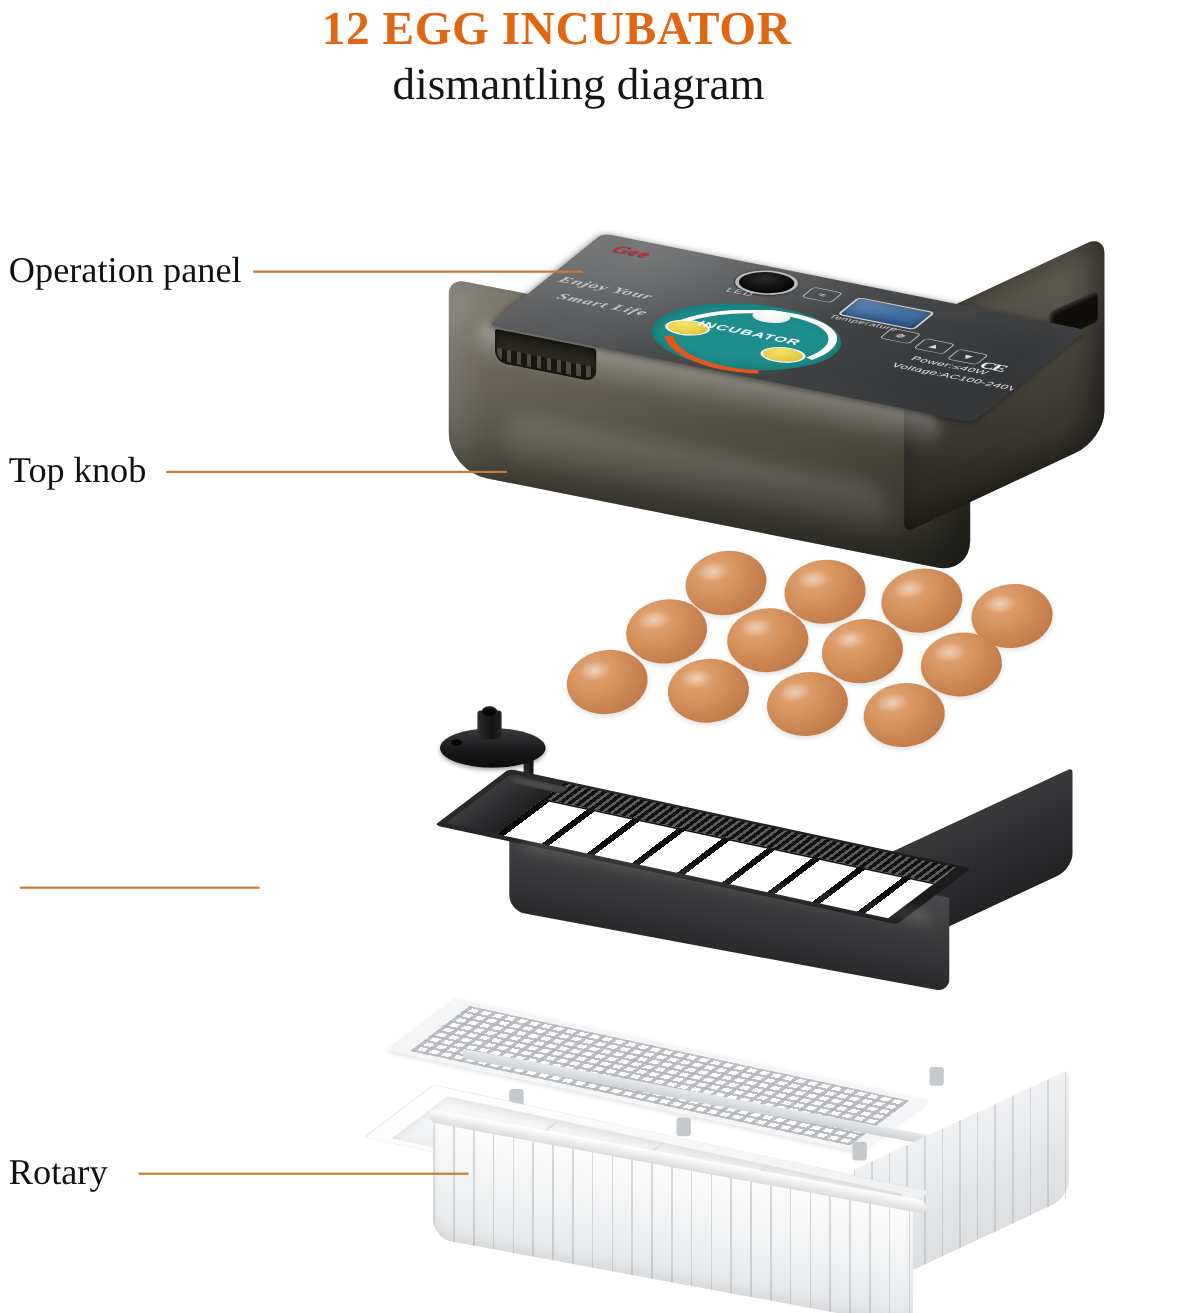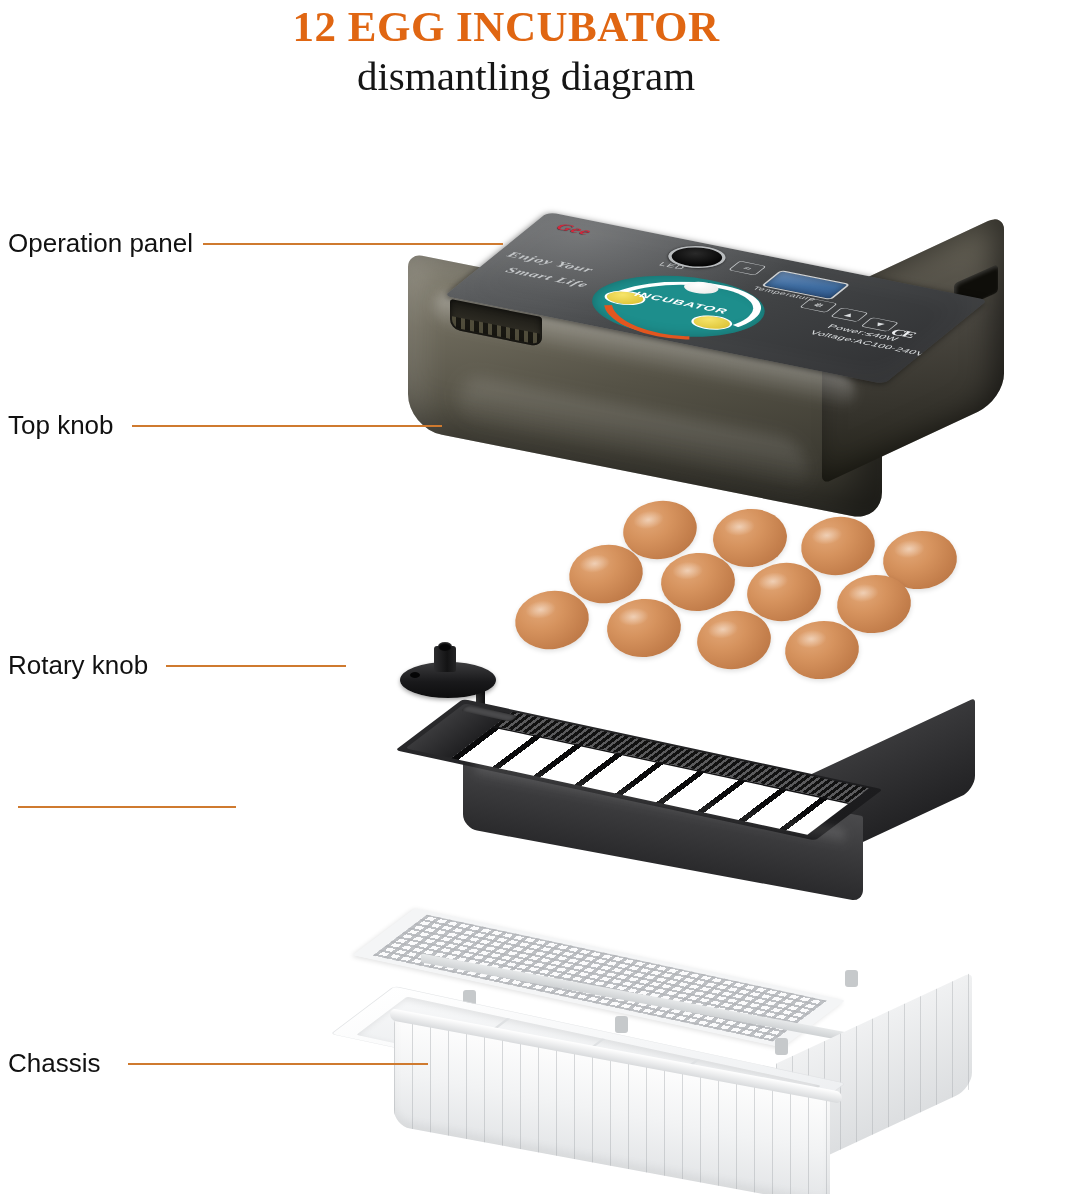--- a/index.html
+++ b/index.html
@@ -20,22 +20,22 @@
     color:#e06612;line-height:1.05;
   }
   .title-sub{
     font-family:"Liberation Serif", serif;
     font-size:41px;color:#151515;line-height:1.15;margin-top:4px;margin-left:40px;
   }
 
   
   .callout{position:absolute;display:flex;align-items:center;}
   .callout .ctext{
-    font-family:Liberation Sans, sans-serif;
-    font-size:26px;color:#111;white-space:nowrap;
+    font-family:Liberation Serif, serif;
+    font-size:33px;color:#111;white-space:nowrap;
   }
   .leader{height:2px;background:#cf7a2f;}
 
   
   #lid-wrap{position:absolute;left:398px;top:212px;width:640px;height:300px;}
 
   
   .shell-front{
     position:absolute;left:10px;top:88px;width:474px;height:175px;
     background:linear-gradient(160deg,#8e8a7c 0%,#6e6a5c 22%,#555246 48%,#3e3c33 78%,#2e2d26 100%);
@@ -446,27 +446,23 @@
   <div class="callout" style="left:8px; top:228px;">
     <span class="ctext">Operation panel</span>
     <span class="leader" style="width:300px; margin-left:10px;"></span>
   </div>
 
   <div class="callout" style="left:8px; top:410px;">
     <span class="ctext">Top knob</span>
     <span class="leader" style="width:310px; margin-left:18px;"></span>
   </div>
 
-  <div class="callout" style="left:8px; top:650px;">
-    <span class="ctext">Rotary knob</span>
-    <span class="leader" style="width:180px; margin-left:18px;"></span>
-  </div>
 
   <div class="callout" style="left:4px; top:806px;">
     <span class="leader" style="width:218px; margin-left:14px;"></span>
   </div>
 
   <div class="callout" style="left:8px; top:1048px;">
-    <span class="ctext">Chassis</span>
+    <span class="ctext">Rotary</span>
     <span class="leader" style="width:300px; margin-left:28px;"></span>
   </div>
 
 </div>
 
 </body></html>

